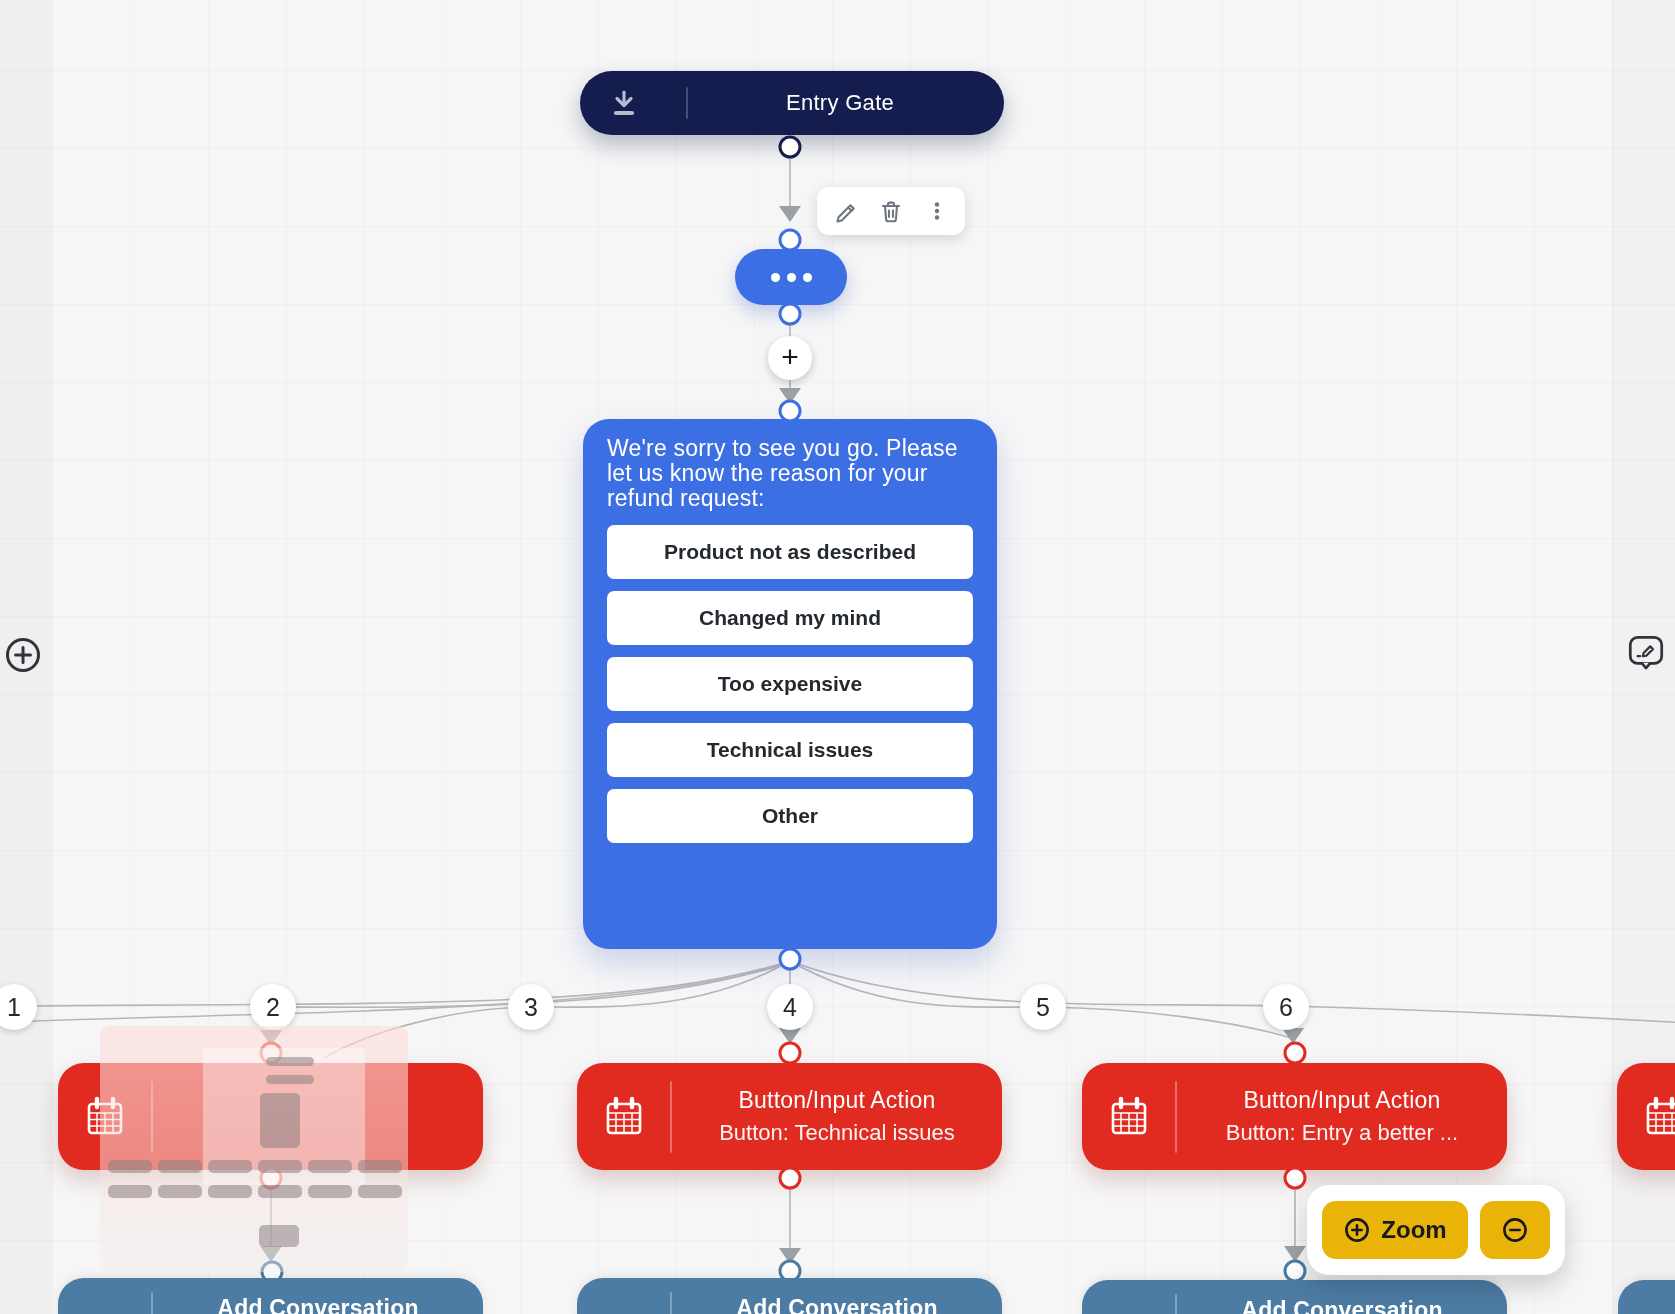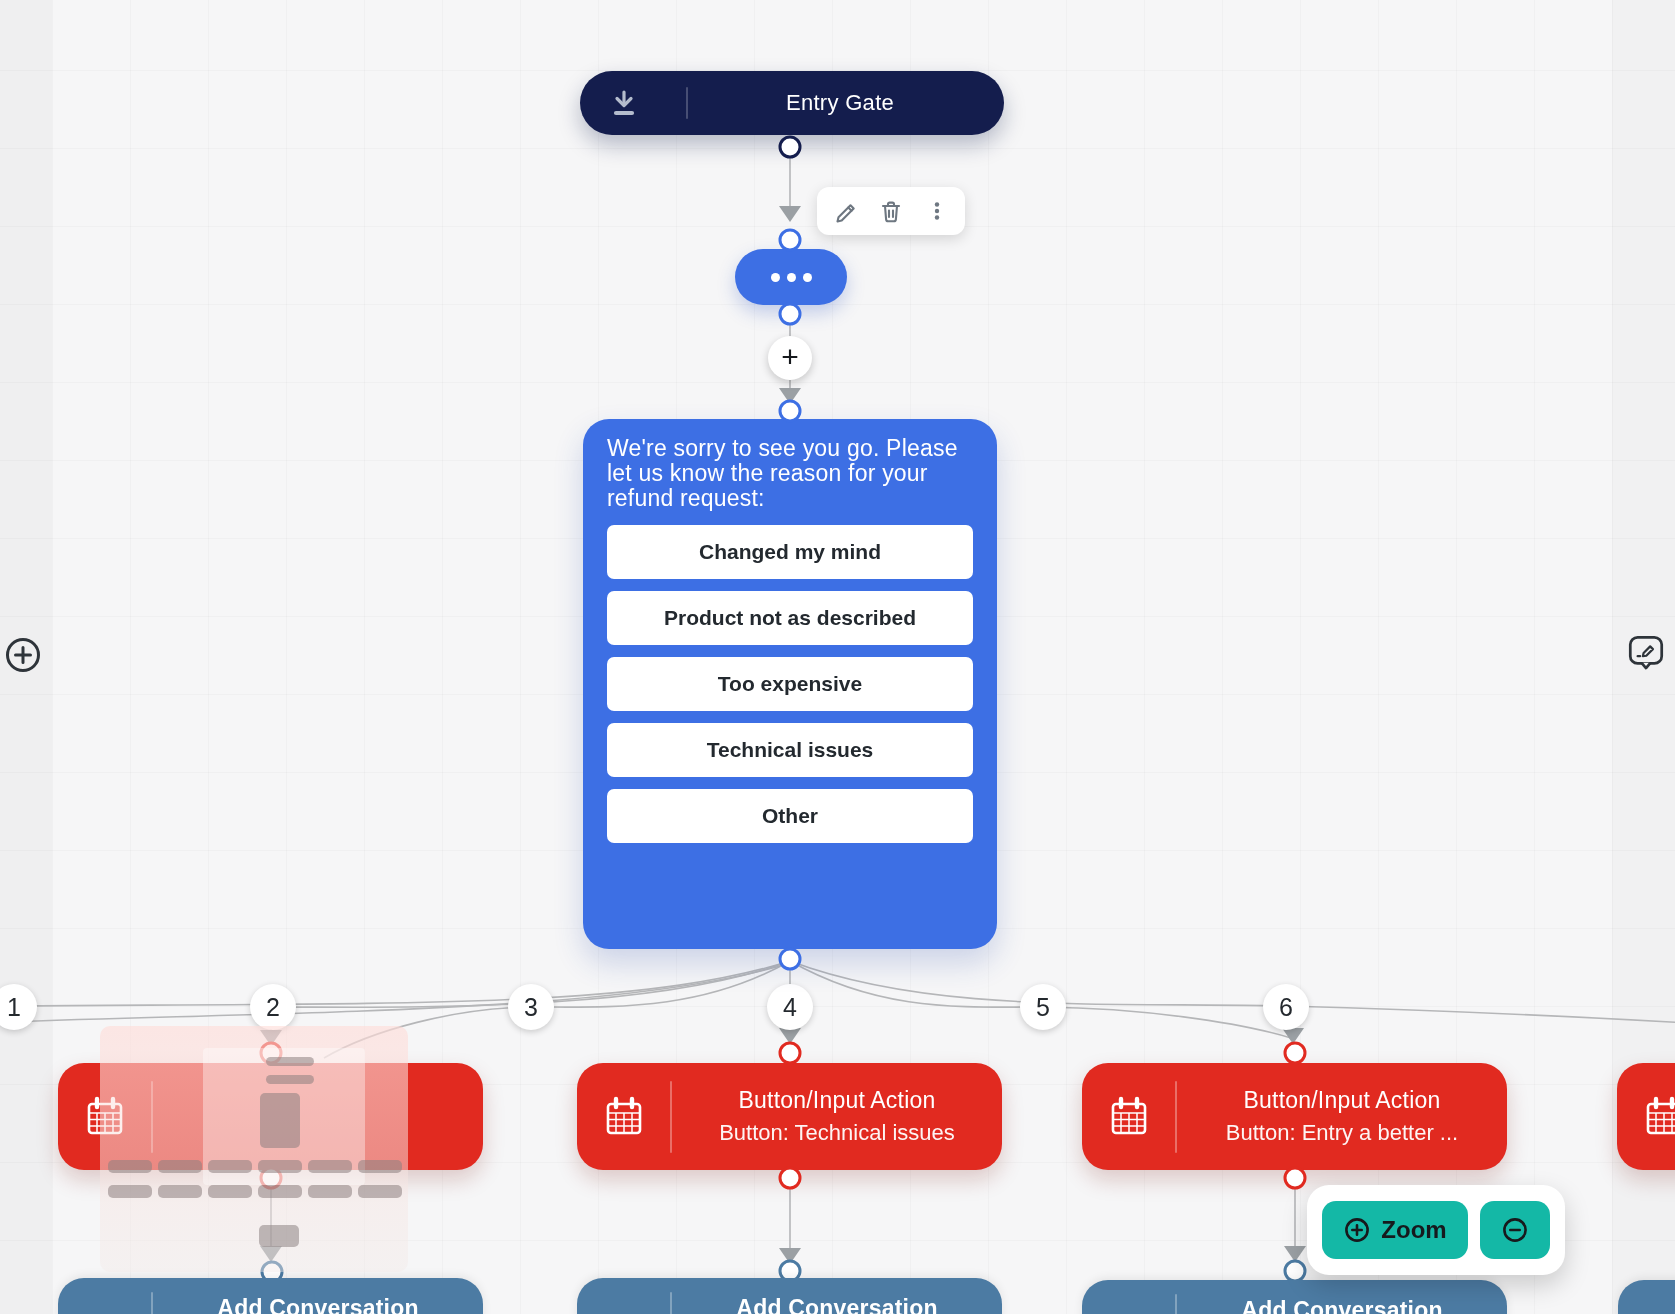--- a/index.html
+++ b/index.html
@@ -61,21 +61,21 @@
   .conv-divider{width:2px;height:46px;margin-top:14px;background:rgba(255,255,255,0.30);border-radius:1px;flex-shrink:0;}
   .conv-label{flex:1;text-align:center;padding-top:17px;color:#fff;font-size:23px;font-weight:700;letter-spacing:.2px;}
   
   .ghost{position:absolute;left:100px;top:1026px;width:308px;height:246px;border-radius:10px;z-index:5;
     background:linear-gradient(180deg, rgba(255,220,216,0.62), rgba(246,229,226,0.5) 62%, rgba(242,234,232,0.42));}
   .ghost .gbar{position:absolute;background:rgba(140,128,128,0.55);border-radius:5px;}
   .ghost .gpanel{position:absolute;left:103px;top:22px;width:162px;height:137px;background:rgba(255,255,255,0.38);border-radius:4px;}
   
   .zoom-panel{position:absolute;left:1307px;top:1185px;width:258px;height:90px;border-radius:22px;background:#fff;
     box-shadow:0 10px 26px rgba(0,0,0,0.18);display:flex;align-items:center;gap:12px;padding:0 15px;z-index:6;}
-  .zoom-btn{height:58px;border-radius:14px;background:#14b8a6;display:flex;align-items:center;justify-content:center;
+  .zoom-btn{height:58px;border-radius:14px;background:#eab308;display:flex;align-items:center;justify-content:center;
     gap:10px;cursor:pointer;}
   .zoom-in-btn{flex:1;}
   .zoom-out-btn{width:70px;}
   .zoom-label{font-size:24px;font-weight:600;color:#16191d;}
   
   .float-left{position:absolute;left:-1px;top:631px;width:48px;height:48px;z-index:6;cursor:pointer;}
   .float-right{position:absolute;left:1624px;top:631px;width:44px;height:44px;z-index:6;cursor:pointer;}
 </style>
 </head>
 <body>
@@ -180,22 +180,22 @@
     </span>
   </div>
 
   <div class="plus-btn">
       <span>+</span>
     </div>
 
   <div class="msg-card">
     <div class="msg-text">We're sorry to see you go. Please let us know the reason for your refund request:</div>
     <div class="msg-buttons">
+      <div class="msg-option">Product not as described</div>
       <div class="msg-option">Changed my mind</div>
-      <div class="msg-option">Product not as described</div>
       <div class="msg-option">Too expensive</div>
       <div class="msg-option">Technical issues</div>
       <div class="msg-option">Other</div>
     </div>
   </div>
 
   <div class="action-card" style="left:58px;">
     <span class="action-icon-zone">
       <svg width="46" height="46" viewBox="0 0 46 46" fill="none" stroke="#ffffff" stroke-linecap="round">
         <rect x="7" y="10" width="32" height="29" rx="3" stroke-width="2.6"></rect>

